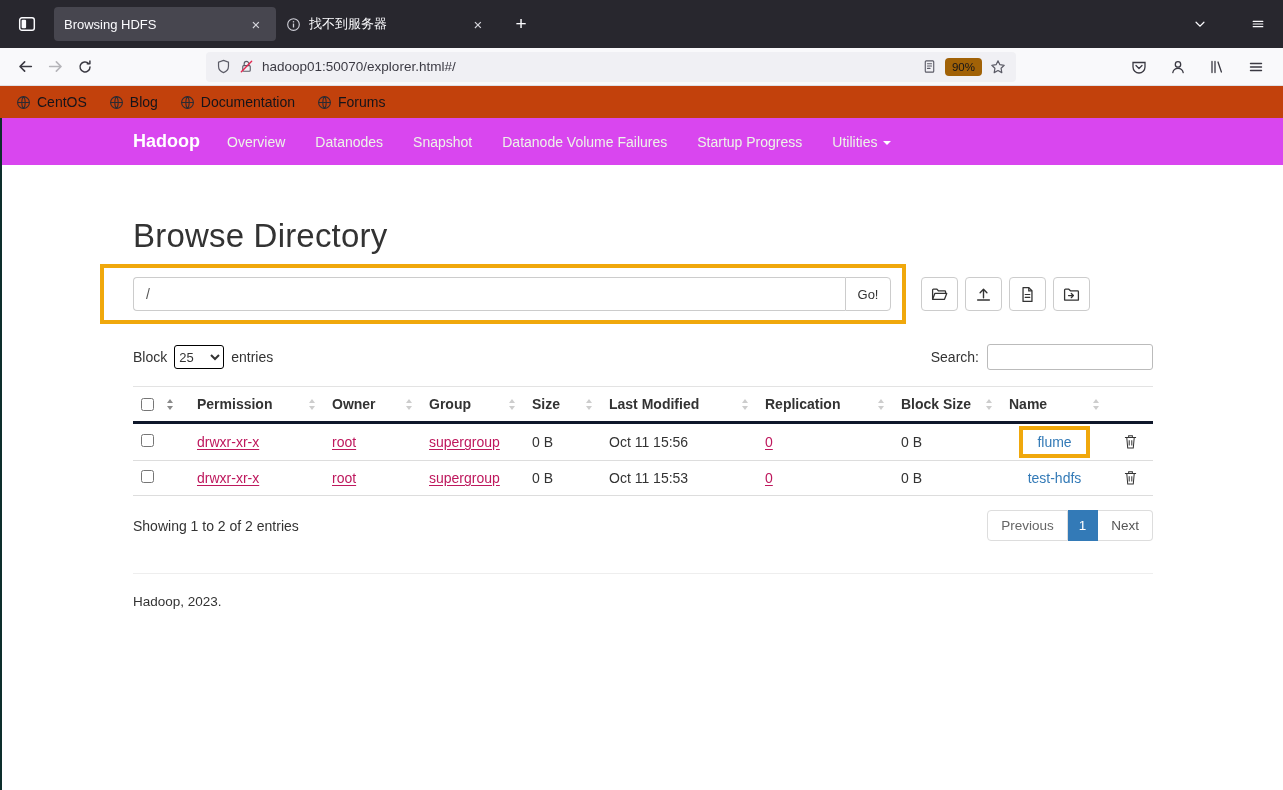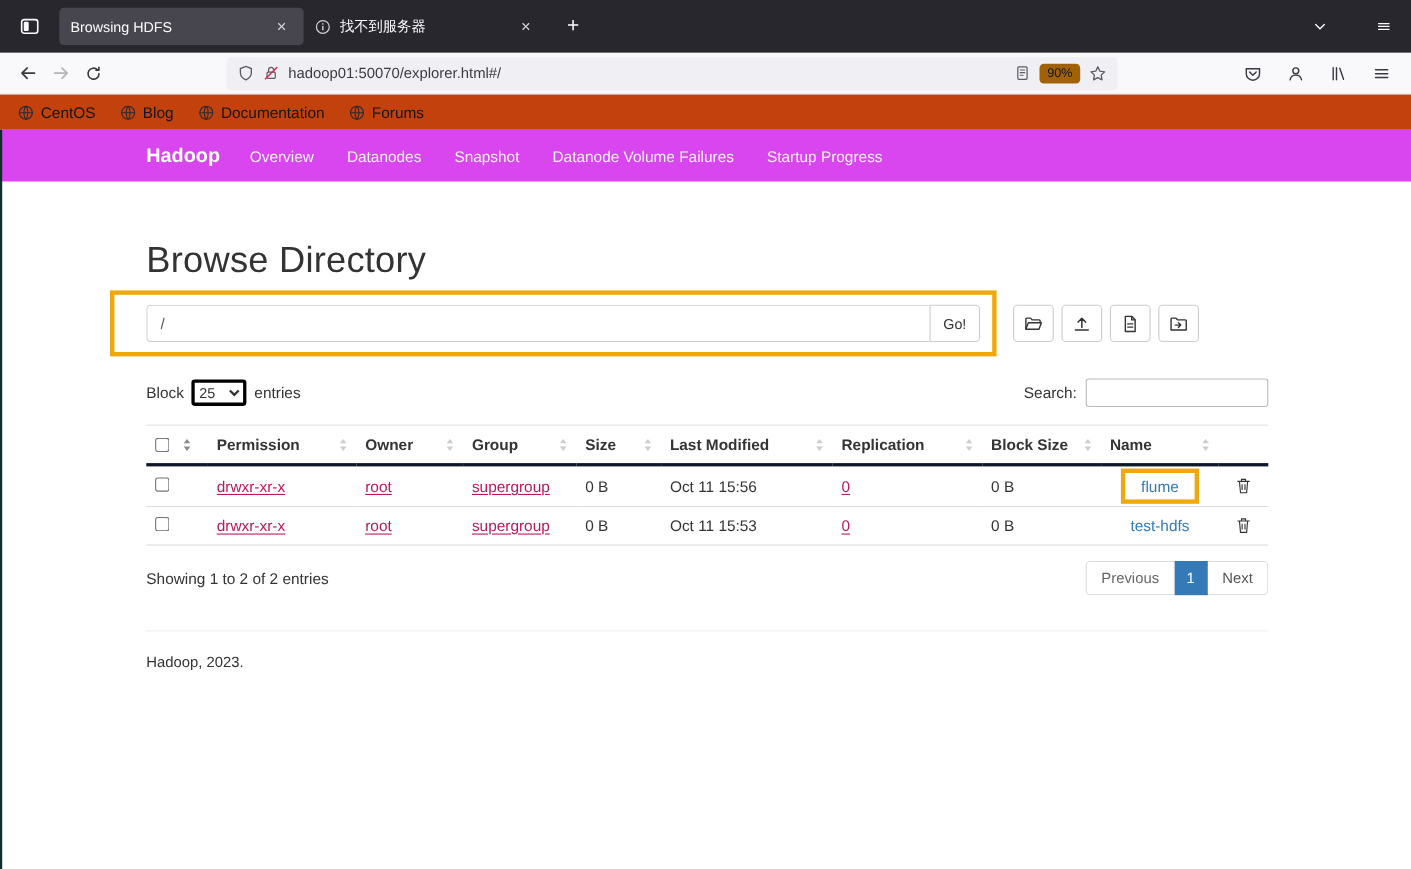--- a/index.html
+++ b/index.html
@@ -42,21 +42,21 @@
   h1{font-size:33px;font-weight:500;color:#333;margin-top:52px;margin-bottom:9px;letter-spacing:.2px}
 
   .path-flex{display:flex;align-items:center}
   .gobox{border:4px solid #f0a80c;padding:9px 11px 9px 29px;margin-left:-33px;display:flex;background:#fff}
   input.path{width:712px;height:34px;border:1px solid #ccc;border-right:none;border-radius:4px 0 0 4px;padding:0 12px;font-size:14px;color:#555;outline:none;background:#fff}
   .go{width:46px;height:34px;border:1px solid #ccc;background:#fff;border-radius:0 4px 4px 0;font-size:13px;color:#333;cursor:pointer}
   .tool-btns{display:flex;gap:7px;margin-left:15px}
   .tbtn{width:37px;height:34px;border:1px solid #ccc;border-radius:4px;background:#fff;display:flex;align-items:center;justify-content:center;cursor:pointer}
 
   .controls{display:flex;align-items:center;margin-top:20px;font-size:14px}
-  .controls select{margin:0 7px;height:24px;width:50px;font-size:13px;border:3px solid #000000;border-radius:3px;background:#fff;color:#333}
+  .controls select{margin:0 7px;height:24px;width:50px;font-size:13px;border:1px solid #000000;border-radius:3px;background:#fff;color:#333}
   .searchbox{margin-left:auto;display:flex;align-items:center}
   .searchbox input{width:166px;height:26px;border:1px solid #bbb;border-radius:3px;margin-left:8px;padding:0 6px;font-size:13px}
 
   table{width:100%;border-collapse:collapse;margin-top:16px;font-size:14px;color:#333}
   th{font-weight:700;text-align:left;padding:9px 8px;border-top:1px solid #e3e3e3;border-bottom:3px solid #0f172a}
   .th-flex{display:flex;align-items:center;justify-content:space-between;gap:6px}
   .th-flex.left{justify-content:flex-start;gap:12px}
   td{padding:7px 8px;border-bottom:1px solid #ddd;vertical-align:middle;height:33px}
   .u{text-decoration:underline;text-underline-offset:2px;color:#be185d;cursor:pointer}
   .dir-link{color:#337ab7;text-decoration:none;cursor:pointer}
@@ -241,20 +241,24 @@
       <span>Datanodes</span>
     </span>
   <span class="hitem">
       <span>Snapshot</span>
     </span>
   <span class="hitem">
       <span>Datanode Volume Failures</span>
     </span>
   <span class="hitem">
       <span>Startup Progress</span>
+    </span>
+  <span class="hitem">
+      <span>Utilities</span>
+      <span class="caret"></span>
     </span>
 </div>
 
 <div class="edge"></div>
 
 <div class="container">
   <h1>Browse Directory</h1>
 
   <div class="path-flex">
     <div class="gobox">

